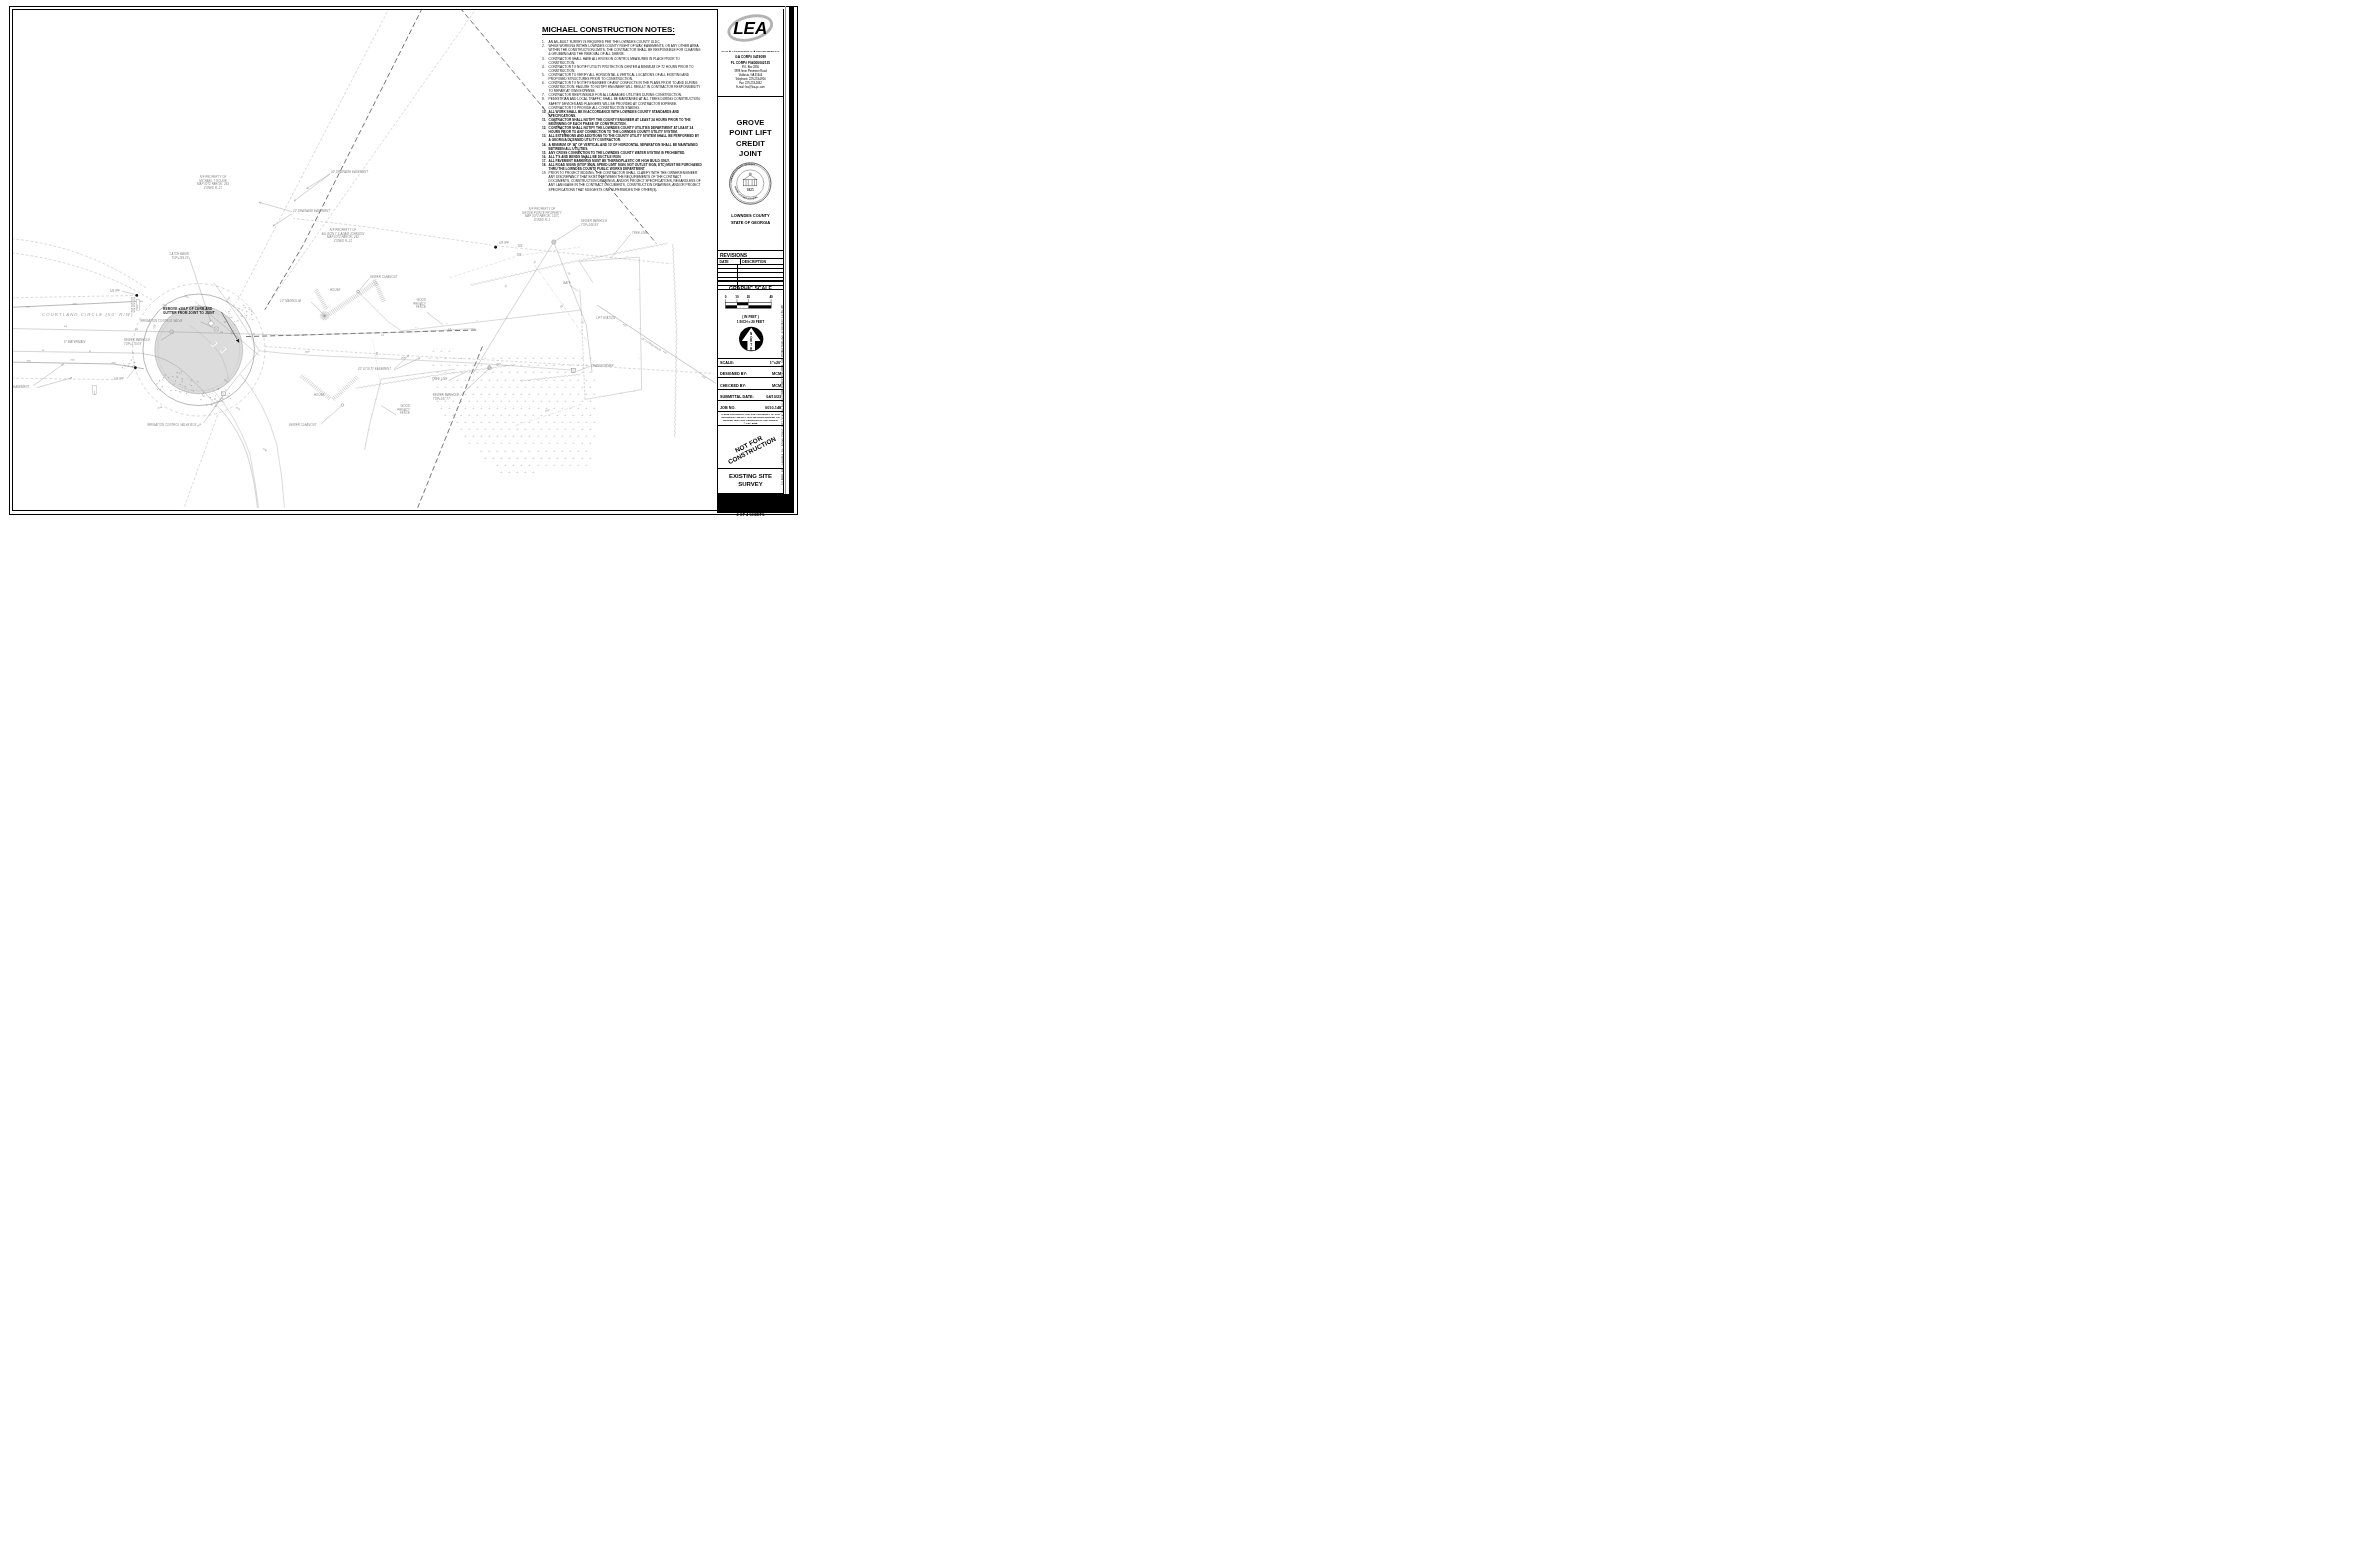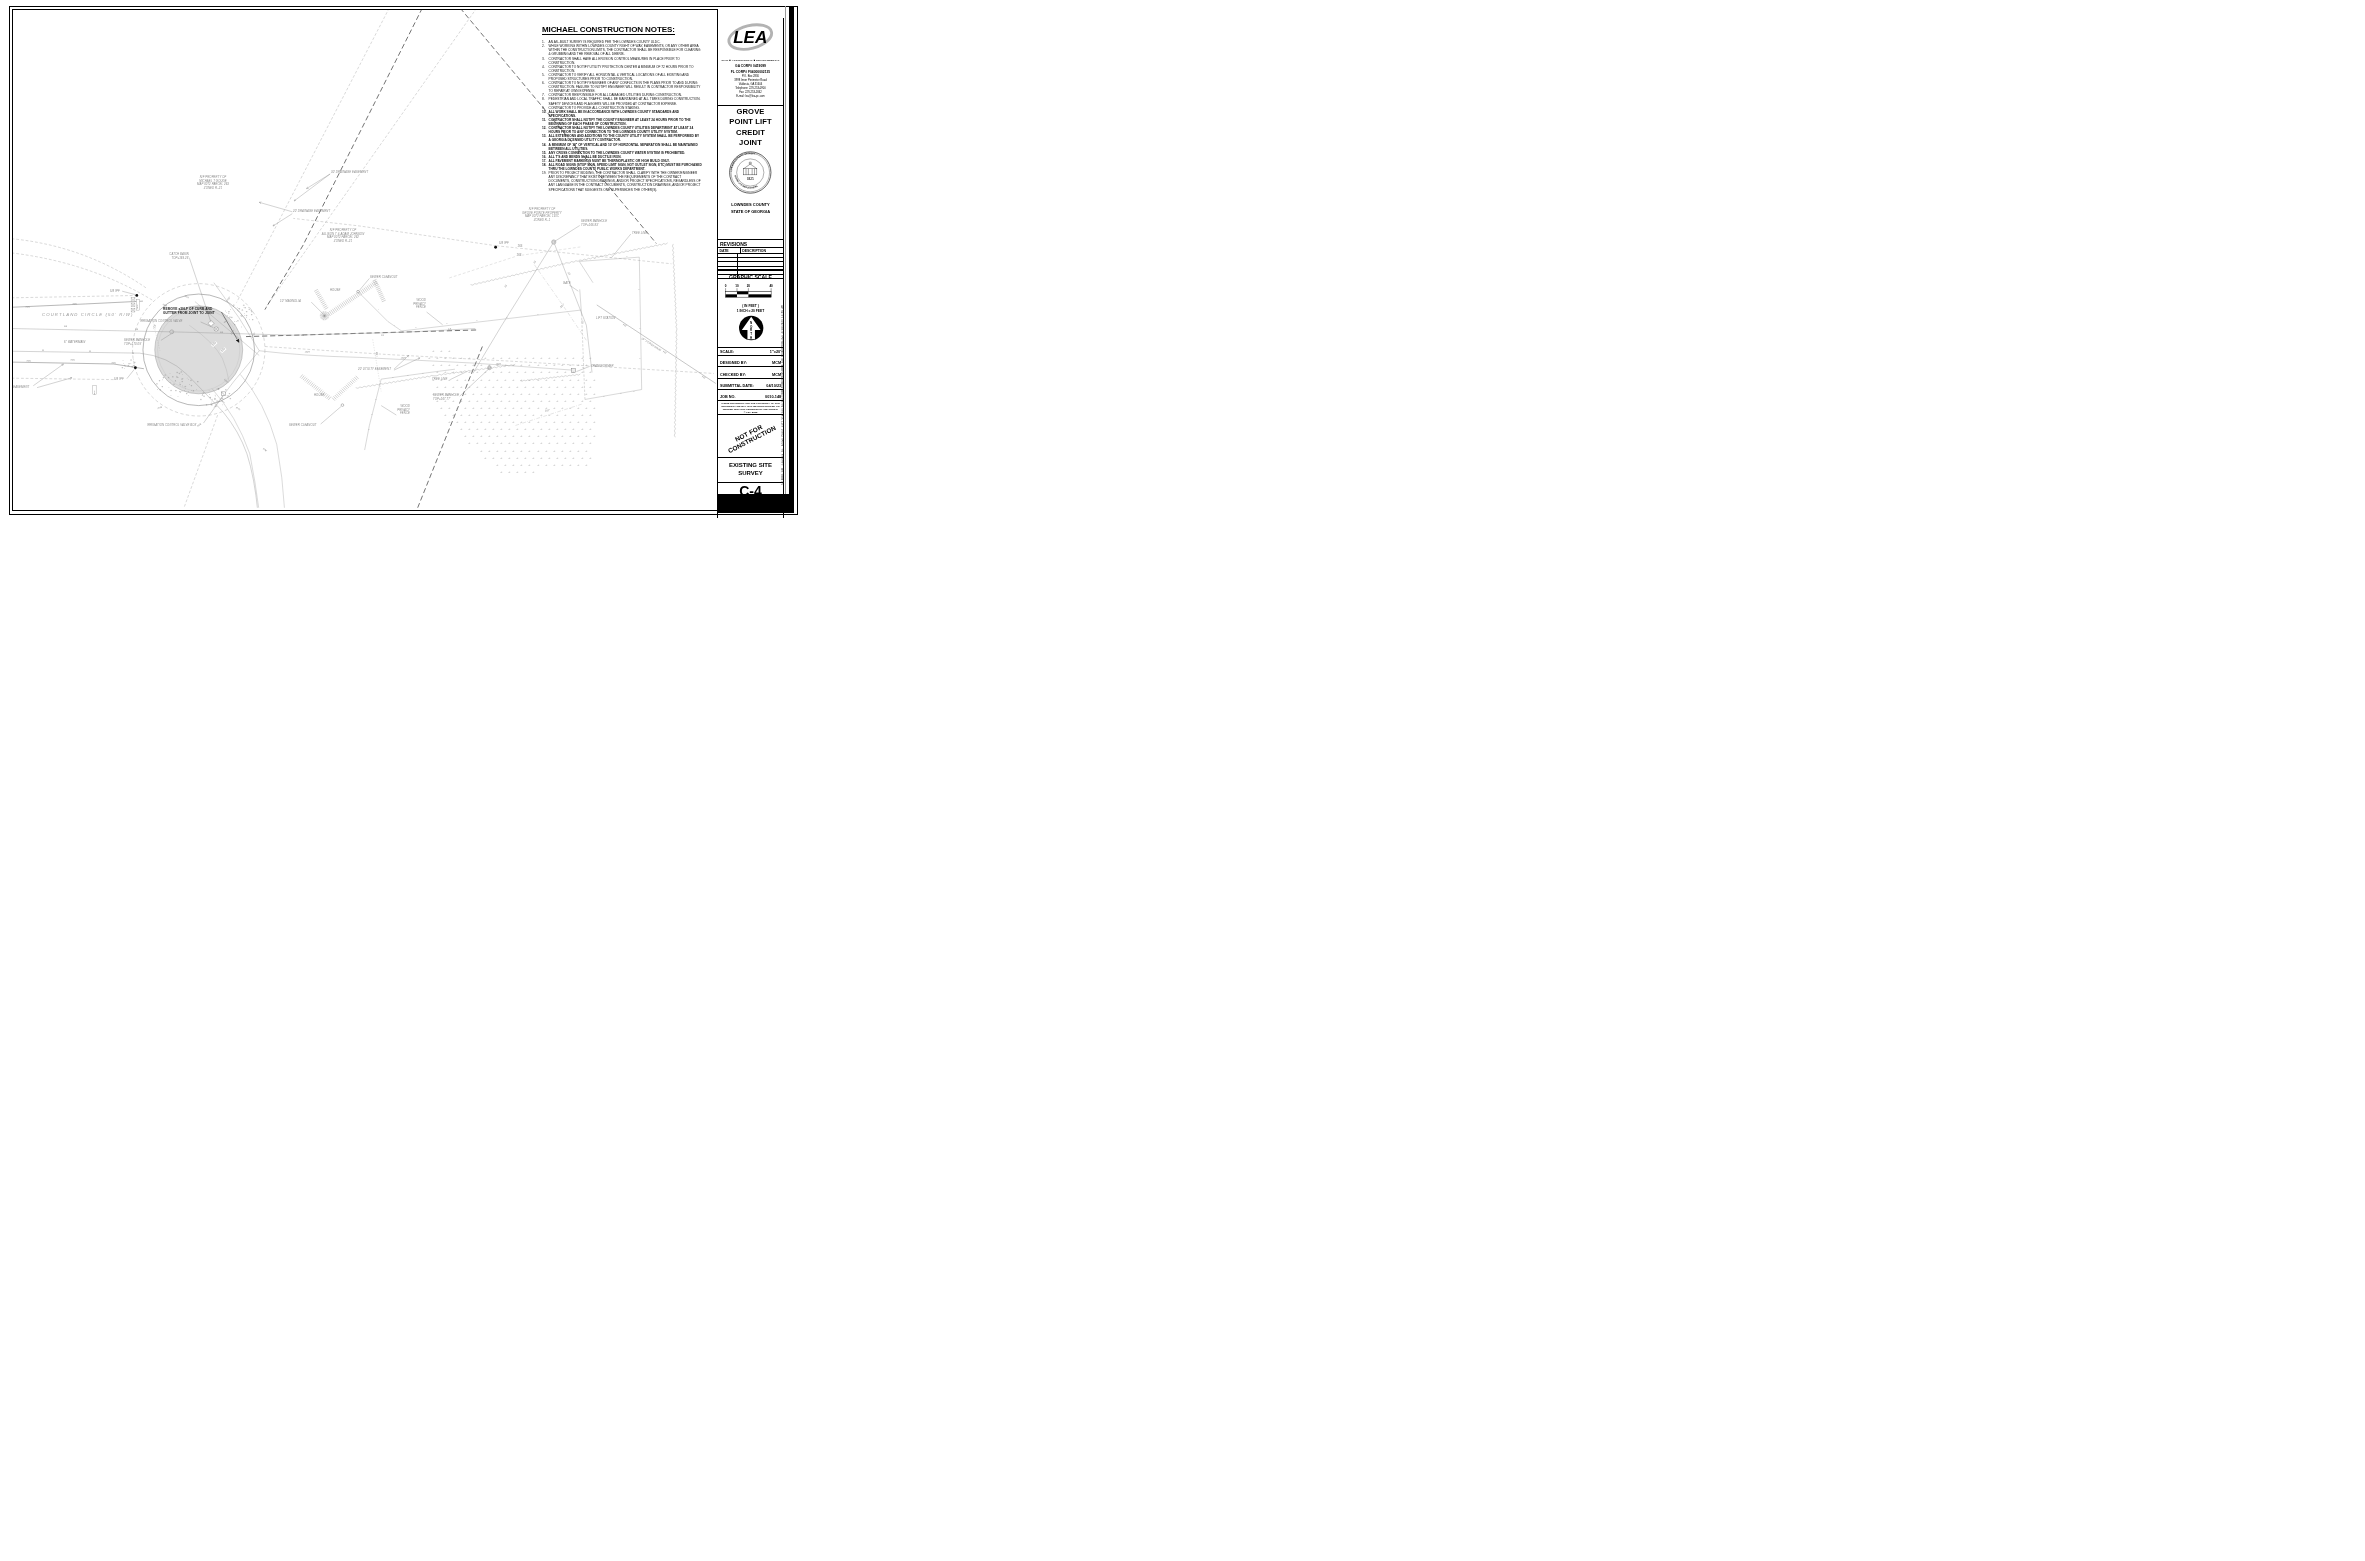--- a/index.html
+++ b/index.html
@@ -22,21 +22,21 @@
   .mk{position:absolute;font:italic 2.4px "Liberation Sans",sans-serif;color:#8e8e8e;white-space:nowrap;}
   .grass{position:absolute;font:2.8px "DejaVu Sans",sans-serif;color:#a0a0a0;}
   
   #notes{position:absolute;left:542px;top:24.6px;width:160px;}
   #notes h1{margin:0 0 4.7px 0;font:800 8px "Liberation Sans",sans-serif;letter-spacing:-0.1px;color:#000;border-bottom:1.4px solid #000;padding-bottom:0.9px;display:inline-block;}
   .nitem{display:flex;font:3.2px/1.28 "Liberation Sans",sans-serif;color:#111;}
   .nitem .nnum{width:6.6px;flex:0 0 6.6px;}
   .nitem .ntext{flex:1;}
   .nitem.b{font-weight:700;}
   
-  #tblock{position:absolute;left:717px;top:18px;width:65px;height:500px;border-left:1.4px solid #000;border-right:1.4px solid #000;}
+  #tblock{position:absolute;left:717px;top:9px;width:65px;height:500px;border-left:1.4px solid #000;border-right:1.4px solid #000;}
   .tsec{position:relative;border-bottom:1.2px solid #000;box-sizing:border-box;}
   .tcenter{text-align:center;}
   .addr1{font:700 3.3px/1.55 "Liberation Sans",sans-serif;}
   .addr2{font:2.7px/1.5 "Liberation Sans",sans-serif;}
   .proj{font:800 7.6px/1.35 "Liberation Sans",sans-serif;letter-spacing:0.1px;}
   .county{font:800 4px/1.8 "Liberation Sans",sans-serif;}
   .rev-title{font:800 5px "Liberation Sans",sans-serif;padding:0.5px 1.9px;border-bottom:0.7px solid #000;}
   .rev-hdr{display:flex;font:800 3.5px "Liberation Sans",sans-serif;border-bottom:0.7px solid #000;}
   .rev-hdr .c1{width:19px;padding:0.5px 1.4px;border-right:0.5px solid #000;}
   .rev-hdr .c2{padding:0.5px 1.4px;flex:1;}
@@ -865,21 +865,21 @@
           <div class="addr2">P.O. Box 2830</div>
           <div class="addr2">3998 Inner Perimeter Road</div>
           <div class="addr2">Valdosta, GA 31604</div>
           <div class="addr2">Telephone:  229-253-0900</div>
           <div class="addr2">Fax:  229-253-1842</div>
           <div class="addr2">E-mail: lea@lea-pc.com</div>
         </div>
     </div>
 
     <div class="tsec tcenter" style="height:133px;">
-      <div class="proj" style="margin-top:1px;">
+      <div class="proj" style="margin-top:21px;">
         <div>GROVE</div>
         <div>POINT LIFT</div>
         <div>CREDIT</div>
         <div>JOINT</div>
       </div>
       <svg width="65" height="47" style="margin-top:0.9px;" viewBox="0 0 137 100">
         <defs>
           <path id="sealtop" d="M 29,50 A 39,39 0 0 1 107,50"></path>
           <path id="sealbot" d="M 34,50 A 34,34 0 0 0 102,50"></path>
         </defs>

